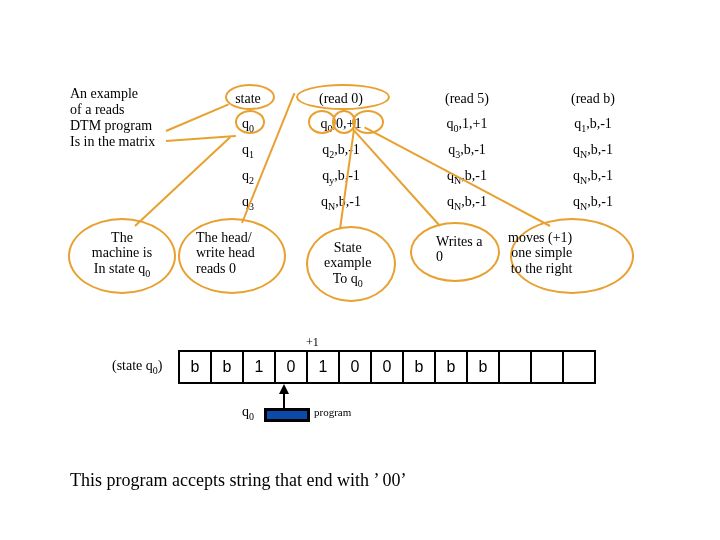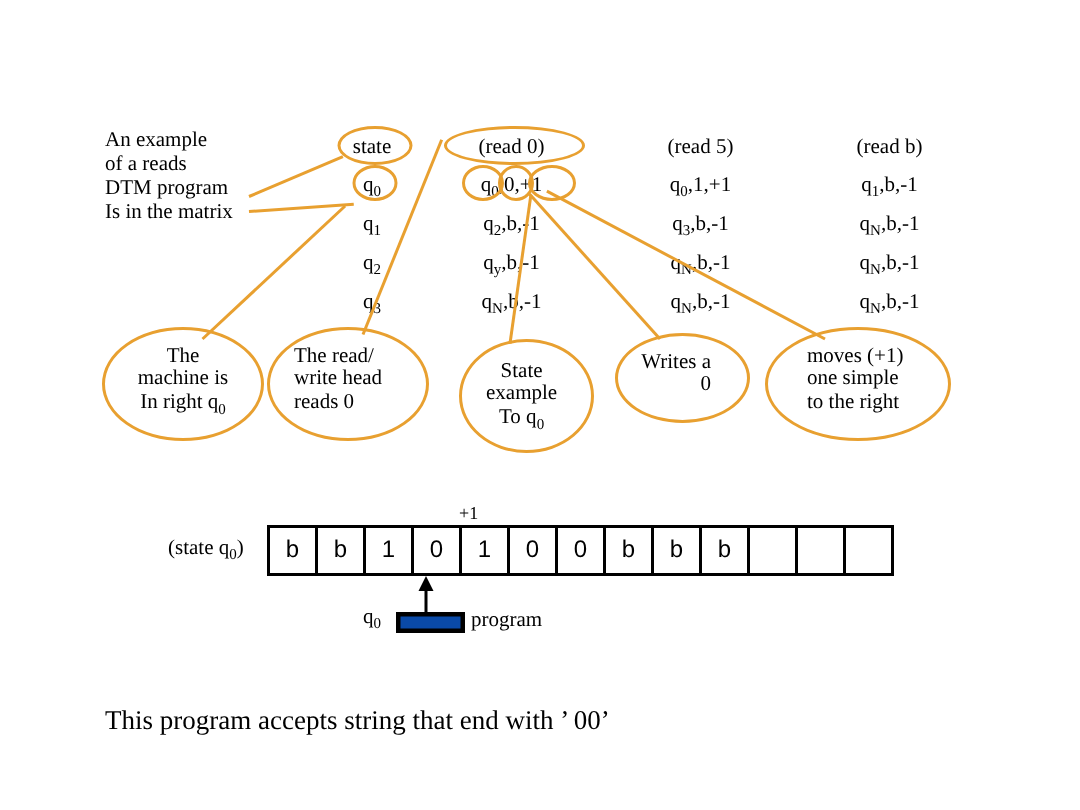--- a/index.html
+++ b/index.html
@@ -13,21 +13,21 @@
 .ell-orange{position:absolute;border:2px solid #E8A030;border-radius:50%;background:transparent}
 .pointer-line{position:absolute;background:#E8A030;height:2px;transform-origin:left center}
 .bubble-txt{position:absolute;line-height:1.1;text-align:left}
 .tape-lbl{position:absolute}
 .tape{position:absolute;border-collapse:collapse}
 .tape td{border:2px solid #000;width:28px;height:28px;text-align:center;font-size:16px;font-family:Arial,sans-serif}
 .plus1{position:absolute;font-size:12px}
 .arrow-up{position:absolute;width:0;height:0;border-left:5px solid transparent;border-right:5px solid transparent;border-bottom:10px solid #000}
 .arrow-stem{position:absolute;width:2px;background:#000}
 .q0head{position:absolute;font-size:14px}
-.prog{position:absolute;font-size:14px}
+.prog{position:absolute;font-size:11px}
 .pgm-box{position:absolute;border:3px solid #000;background:#0A4AA8;width:40px;height:8px}
 .concl{position:absolute;left:70px;top:470px;font-size:18px}
 </style>
 </head>
 <body>
 <div class="slide">
 
 <div class="intro">
   <span>An example</span><br>
   <span>of a reads</span><br>
@@ -88,37 +88,37 @@
 <div class="pointer-line" style="left:340px;top:228px;width:100px;transform:rotate(-82deg)"></div>
 <div class="pointer-line" style="left:440px;top:225px;width:130px;transform:rotate(-132deg)"></div>
 <div class="pointer-line" style="left:550px;top:225px;width:210px;transform:rotate(-152deg)"></div>
 
 <div class="pointer-line" style="left:166px;top:130px;width:68px;transform:rotate(-23deg)"></div>
 <div class="pointer-line" style="left:166px;top:140px;width:70px;transform:rotate(-4deg)"></div>
 
 <div class="bubble-txt" style="left:86px;top:230px;text-align:center;width:72px">
   <span>The</span><br>
   <span>machine is</span><br>
-  <span>In right q</span><span class="sub">0</span>
+  <span>In state q</span><span class="sub">0</span>
 </div>
 <div class="bubble-txt" style="left:196px;top:230px">
-  <span>The read/</span><br>
+  <span>The head/</span><br>
   <span>write head</span><br>
   <span>reads  0</span>
 </div>
 <div class="bubble-txt" style="left:324px;top:240px;text-align:center">
   <span>State</span><br>
   <span>example</span><br>
   <span>To q</span><span class="sub">0</span>
 </div>
-<div class="bubble-txt" style="left:420px;top:234px;text-align:right;width:54px">
+<div class="bubble-txt" style="left:436px;top:234px;text-align:left;width:54px">
   <span>Writes a</span><br>
   <span>0</span>
 </div>
-<div class="bubble-txt" style="left:538px;top:230px;text-align:left">
+<div class="bubble-txt" style="left:508px;top:230px;text-align:right">
   <span>moves (+1)</span><br>
   <span>one simple</span><br>
   <span>to the right</span>
 </div>
 
 <div class="tape-lbl" style="left:112px;top:358px">
   <span>(state q</span><span class="sub">0</span><span>)</span>
 </div>
 <div class="plus1" style="left:306px;top:335px">+1</div>
 

